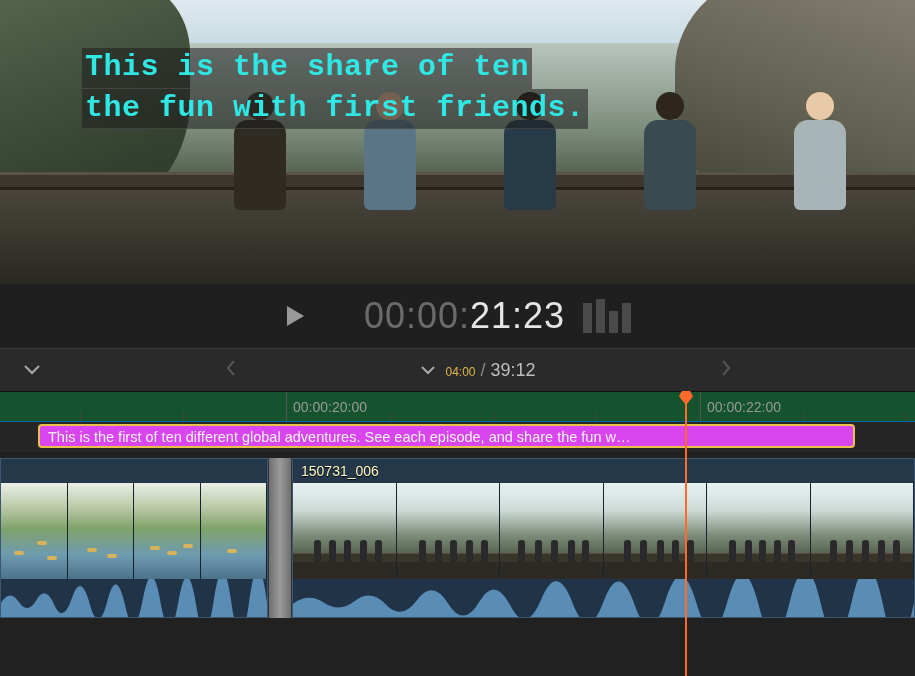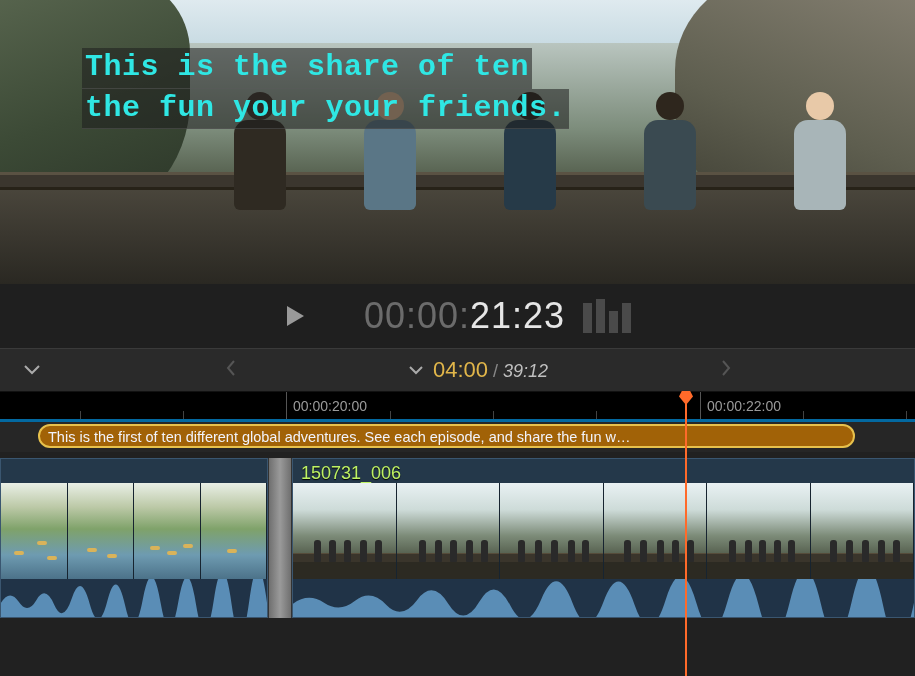--- a/index.html
+++ b/index.html
@@ -87,58 +87,58 @@
     padding: 0 16px;
     gap: 10px;
     border-top:1px solid #3a3a3a;
     border-bottom:1px solid #111;
   }
   .chev { color:#888; cursor:pointer; padding:4px 8px;}
   .chev.dis{color:#4a4a4a; cursor:default;}
   .spacer-flex{flex:1}
   .seq-title-wrap{display:flex;align-items:center;gap:10px;justify-content:center;flex:3}
   .seq-name{ color:#d9d9d9; font-size:18px;}
-  .seq-dur-cur{ color:#e1b64a; font-size:22px;}
+  .seq-dur-cur{ color:#e1b64a; font-size:12px;}
   .seq-dur-sep{ color:#888; font-size:18px;}
-  .seq-dur-tot{ color:#bfbfbf; font-size:18px;font-style:italic;}
+  .seq-dur-tot{ color:#bfbfbf; font-size:18px;}
 
   
   .timeline {
     position:relative;
     height: 284px;
     background:#212121;
   }
   .ruler {
     position:relative;
     height:30px;
-    background:#000000;
-    border-bottom:3px solid #0369a1;
+    background:#14532d;
+    border-bottom:1px solid #0369a1;
     text-align:center;
   }
   .ruler-tick{
     position:absolute; top:0; height:100%;
     border-left:1px solid #555;
     padding-left:6px;
     font-size:14px;
     color:#9a9a9a;
     display:flex;align-items:center;
   }
   .ruler-mini{position:absolute;top:70%;height:30%;border-left:1px solid #444;}
 
   .caption-track{
     position:relative;
     height:30px;
     background:#262626;
   }
   .caption-clip{
     position:absolute;
     left:38px; right:60px; top:2px; height:24px;
-    background:#a16207;
+    background:#d946ef;
     border:2px solid #e7c14c;
-    border-radius:12px;
+    border-radius:4px;
     color:#f2f3fb;
     font-size:14.5px;
     line-height:22px;
     padding:0 8px;
     white-space:nowrap;
     overflow:hidden;
   }
 
   .video-track{
     position:relative;
@@ -155,21 +155,21 @@
   }
   .clip-a{ left:0; width:268px;}
   .clip-b{ left:292px; right:0;}
   .clip-gap{ position:absolute; left:268px; width:24px; top:0; bottom:0;
     background:linear-gradient(90deg,#6f6f6f,#9a9a9a 50%,#6f6f6f);
     border-left:1px solid #333;border-right:1px solid #333;
     cursor:ew-resize;
   }
   .clip-label{
     position:absolute; top:4px; left:8px;
-    color:#bef264; font-size:18px;
+    color:#fef9c3; font-size:14px;
     text-shadow:0 1px 1px #000;
   }
   .thumb-row{position:absolute;left:0;right:0;top:24px;height:96px;display:flex;}
   .thumb{flex:1;position:relative;overflow:hidden;border-right:1px solid rgba(0,0,0,.35);}
   .tsky{position:absolute;inset:0;background:linear-gradient(#e9f1f3 0%,#cddbd8 28%,#7c8b78 55%,#4b5443 80%);}
   .trail{position:absolute;left:0;right:0;bottom:18%;height:9%;background:#3a352b;border-top:1px solid #564c3a;}
   .tfront{position:absolute;left:0;right:0;bottom:0;height:18%;background:#2c2a22;}
   .tppl{position:absolute;bottom:18%;width:7px;height:22px;background:#2a2a2a;border-radius:3px 3px 1px 1px;}
   .river .tsky{background:linear-gradient(#e9efe6 0%,#bcc9a7 25%,#7fa26a 48%,#6e9bb1 75%,#4c7289 100%);}
   .boat{position:absolute;width:10px;height:4px;background:#d9b35a;border-radius:2px;}
@@ -218,21 +218,21 @@
         <div class="head"></div>
         <div class="torso"></div>
       </div>
     <div class="person p5">
         <div class="head"></div>
         <div class="torso"></div>
       </div>
   </div>
   <div class="title-overlay">
     <span class="title-line">This is the share of ten</span>
-    <span class="title-line">the fun your your friends.</span>
+    <span class="title-line">the fun with first friends.</span>
   </div>
 </div>
 
 <div class="transport">
   <span class="play-btn">
     <svg width="22" height="24" viewBox="0 0 22 24">
         <path d="M3 2 L20 12 L3 22 Z" fill="#9a9a9a"></path>
       </svg>
   </span>
   <span class="timecode-big">

